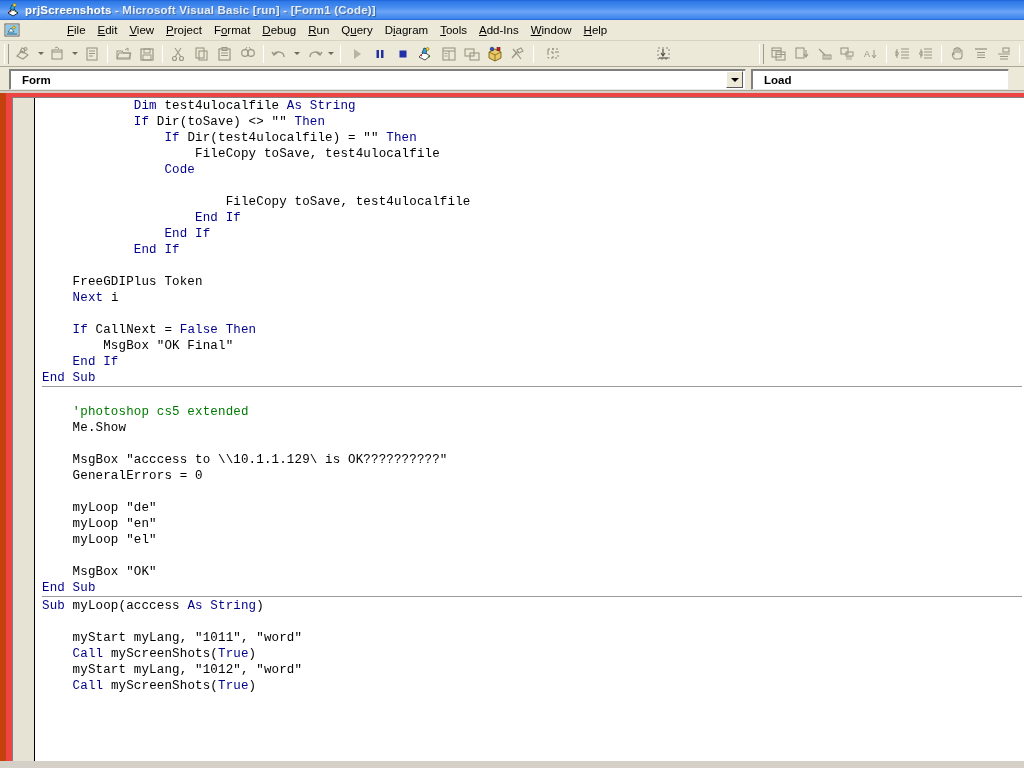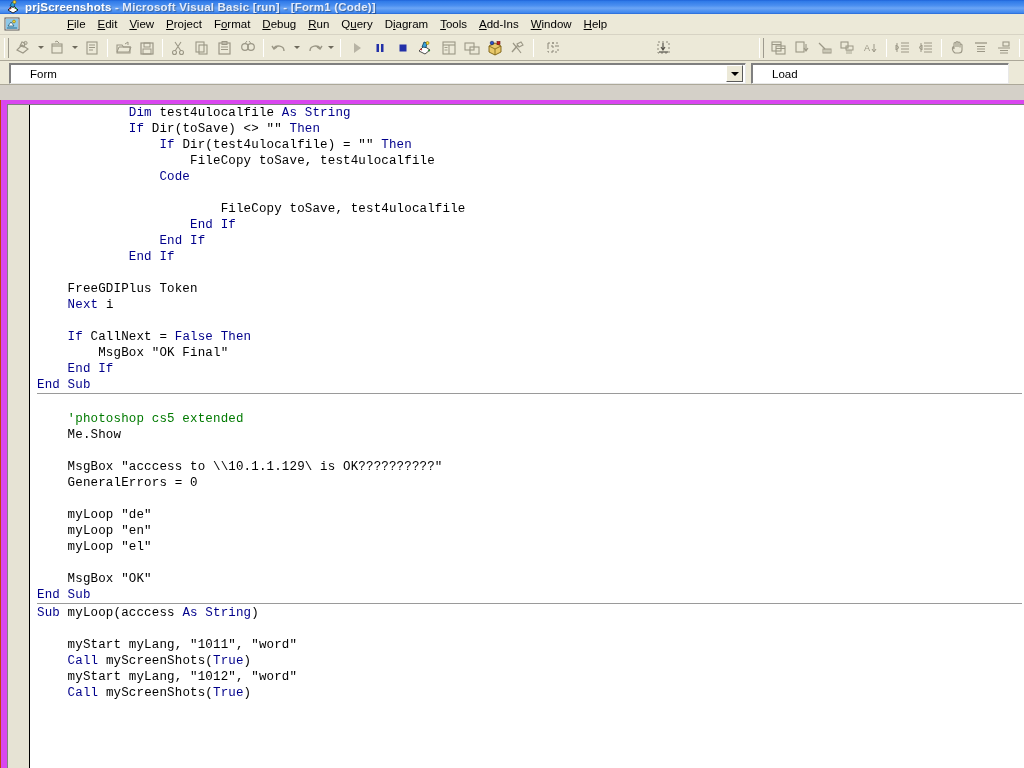--- a/index.html
+++ b/index.html
@@ -6,21 +6,21 @@
   html, body {
     margin: 0; padding: 0;
     width: 1024px; height: 768px;
     overflow: hidden;
     background: #d4d0c8;
     font-family: "Liberation Sans", sans-serif;
   }
 
   
   #titlebar {
-    height: 14px;
+    height: 20px;
     background: linear-gradient(to bottom, #1d60d6 0%, #2f7ae8 8%, #4b8ff0 40%, #6ba5f5 58%, #3e86ee 92%, #2663cf 100%);
     display: flex;
     align-items: center;
     padding: 0 2px;
     position: relative;
     overflow: hidden;
   }
   #app-icon {
     width: 16px; height: 16px;
     margin: 0 4px 0 3px;
@@ -124,24 +124,25 @@
     display: flex;
     align-items: center;
     position: relative;
     height: 21px;
   }
   #combo-object { width: 737px; margin-left: 8px; }
   #combo-proc { flex: 1 1 auto; margin-left: 5px; margin-right: 14px; }
   .combo-val {
     font-size: 11.5px;
     color: #000;
-    padding-left: 20px;
+    padding-left: 12px;
     white-space: nowrap;
     overflow: hidden;
     flex: 1 1 auto;
+    font-weight: bold;
   }
   .combo-btn {
     width: 17px;
     height: 17px;
     margin-right: 2px;
     background: #ece9d8;
     border: 1px solid #ffffff;
     border-right-color: #5a5a5a;
     border-bottom-color: #5a5a5a;
     display: flex; align-items: center; justify-content: center;
@@ -150,24 +151,24 @@
   .combo-btn::after {
     content: "";
     border-left: 4px solid transparent;
     border-right: 4px solid transparent;
     border-top: 4px solid #000;
   }
 
   
   #codewin {
     position: absolute;
-    left: 0; top: 100px;
+    left: 0; top: 93px;
     width: 1024px; height: 668px;
-    background: #d946ef;
-    border-left: 1px solid #c2410c;
+    background: #ef4444;
+    border-left: 6px solid #c2410c;
     overflow: hidden;
   }
   #code-inner {
     position: absolute;
     left: 6px; top: 4px;
     right: 0; bottom: 0;
     background: #ffffff;
     border-top: 1px solid #808080;
     border-left: 1px solid #808080;
     overflow: hidden;

